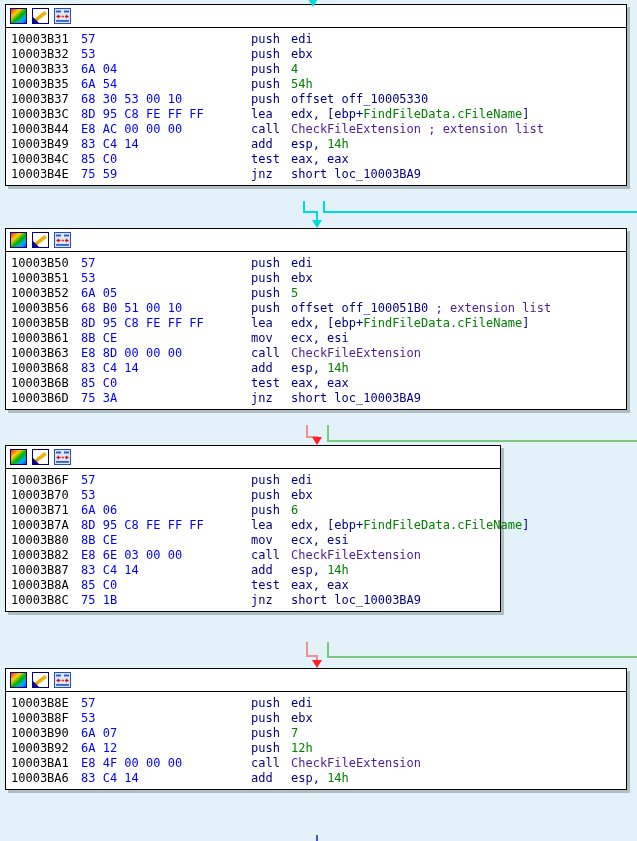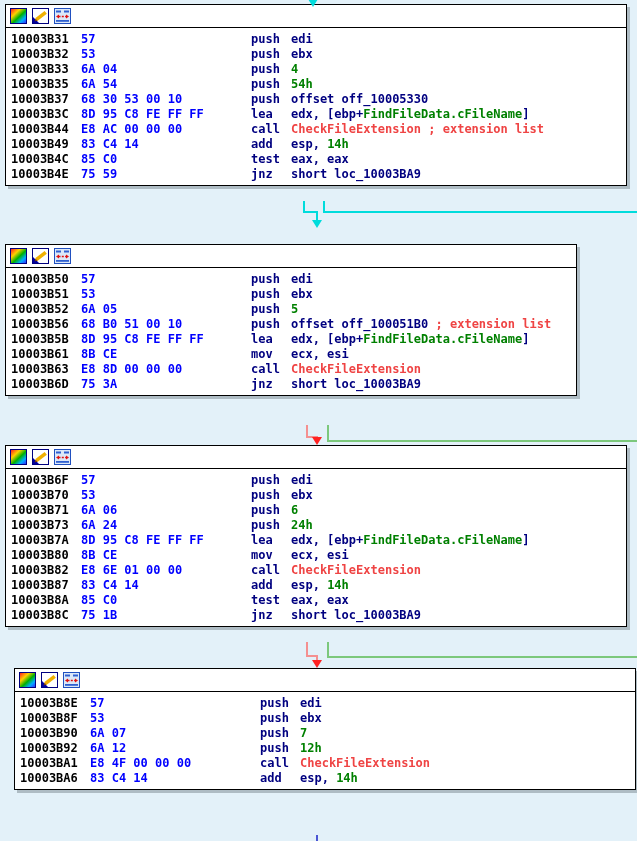--- a/index.html
+++ b/index.html
@@ -22,29 +22,29 @@
     height:22px;
     background:#ffffff;
     border-bottom:1px solid #000000;
     display:flex;align-items:center;gap:5px;
     padding-left:4px;
   }
   .tb-icon{width:17px;height:16px;display:inline-flex;cursor:pointer;}
   .node-code{padding:4px 0 3px 5px;}
   .line{
     white-space:pre;
-    font-size:12px;font-weight:bold;line-height:15px;height:15px;
+    font-size:12px;font-weight:normal;line-height:15px;height:15px;
     letter-spacing:0;
   }
   .col-addr{display:inline-block;width:70px;color:#000000;}
   .col-bytes{display:inline-block;width:170px;color:#0000ff;}
   .col-mn{display:inline-block;width:40px;color:#000080;}
   .t-k{color:#000080;}
   .t-n{color:#008000;}
-  .t-f{color:#ef4444;}
+  .t-f{color:#4c1d95;}
 </style>
 </head>
 <body>
 
 <div id="graph-root">
   <svg class="edge-layer" width="637" height="841">
       <polyline points="313,-3 313,1" fill="none" stroke="#00dcdc" stroke-width="2"></polyline>
       <polygon points="308,-1 318,-1 313,7" fill="#00dcdc"></polygon>
       <polyline points="304,201 304,212 317,212 317,221" fill="none" stroke="#00dcdc" stroke-width="2"></polyline>
       <polygon points="312,220 322,220 317,228" fill="#00dcdc"></polygon>
@@ -101,21 +101,21 @@
         <div class="line"><span class="col-addr">10003B33</span><span class="col-bytes">6A 04</span><span class="col-mn">push</span><span class="t-n">4</span></div>
         <div class="line"><span class="col-addr">10003B35</span><span class="col-bytes">6A 54</span><span class="col-mn">push</span><span class="t-n">54h</span></div>
         <div class="line"><span class="col-addr">10003B37</span><span class="col-bytes">68 30 53 00 10</span><span class="col-mn">push</span><span class="t-k">offset off_10005330</span></div>
         <div class="line"><span class="col-addr">10003B3C</span><span class="col-bytes">8D 95 C8 FE FF FF</span><span class="col-mn">lea</span><span class="t-k">edx, [ebp+</span><span class="t-n">FindFileData.cFileName</span><span class="t-k">]</span></div>
         <div class="line"><span class="col-addr">10003B44</span><span class="col-bytes">E8 AC 00 00 00</span><span class="col-mn">call</span><span class="t-f">CheckFileExtension</span><span class="t-f"> ; extension list</span></div>
         <div class="line"><span class="col-addr">10003B49</span><span class="col-bytes">83 C4 14</span><span class="col-mn">add</span><span class="t-k">esp, </span><span class="t-n">14h</span></div>
         <div class="line"><span class="col-addr">10003B4C</span><span class="col-bytes">85 C0</span><span class="col-mn">test</span><span class="t-k">eax, eax</span></div>
         <div class="line"><span class="col-addr">10003B4E</span><span class="col-bytes">75 59</span><span class="col-mn">jnz</span><span class="t-k">short loc_10003BA9</span></div>
       </div>
   </div>
-    <div class="node" style="left: 5px; top: 228px; width: 572px; margin-top: 16px;">
+    <div class="node" style="left: 5px; top: 228px; width: 622px;">
     <div class="node-titlebar">
       <span class="tb-icon">
         <svg width="17" height="16" viewBox="0 0 17 16">
           <rect x="0" y="0" width="17" height="16" fill="#000080"></rect>
           <defs>
             <linearGradient id="rb" x1="0" y1="0" x2="1" y2="1">
               <stop offset="0" stop-color="#ff2020"></stop>
               <stop offset="0.3" stop-color="#ffd000"></stop>
               <stop offset="0.55" stop-color="#00b000"></stop>
               <stop offset="0.78" stop-color="#00b0ff"></stop>
@@ -147,24 +147,26 @@
       </span>
     </div>
     <div class="node-code">
         <div class="line"><span class="col-addr">10003B50</span><span class="col-bytes">57</span><span class="col-mn">push</span><span class="t-k">edi</span></div>
         <div class="line"><span class="col-addr">10003B51</span><span class="col-bytes">53</span><span class="col-mn">push</span><span class="t-k">ebx</span></div>
         <div class="line"><span class="col-addr">10003B52</span><span class="col-bytes">6A 05</span><span class="col-mn">push</span><span class="t-n">5</span></div>
         <div class="line"><span class="col-addr">10003B56</span><span class="col-bytes">68 B0 51 00 10</span><span class="col-mn">push</span><span class="t-k">offset off_100051B0</span><span class="t-f"> ; extension list</span></div>
         <div class="line"><span class="col-addr">10003B5B</span><span class="col-bytes">8D 95 C8 FE FF FF</span><span class="col-mn">lea</span><span class="t-k">edx, [ebp+</span><span class="t-n">FindFileData.cFileName</span><span class="t-k">]</span></div>
         <div class="line"><span class="col-addr">10003B61</span><span class="col-bytes">8B CE</span><span class="col-mn">mov</span><span class="t-k">ecx, esi</span></div>
         <div class="line"><span class="col-addr">10003B63</span><span class="col-bytes">E8 8D 00 00 00</span><span class="col-mn">call</span><span class="t-f">CheckFileExtension</span></div>
+        <div class="line"><span class="col-addr">10003B68</span><span class="col-bytes">83 C4 14</span><span class="col-mn">add</span><span class="t-k">esp, </span><span class="t-n">14h</span></div>
+        <div class="line"><span class="col-addr">10003B6B</span><span class="col-bytes">85 C0</span><span class="col-mn">test</span><span class="t-k">eax, eax</span></div>
         <div class="line"><span class="col-addr">10003B6D</span><span class="col-bytes">75 3A</span><span class="col-mn">jnz</span><span class="t-k">short loc_10003BA9</span></div>
       </div>
   </div>
-    <div class="node" style="left: 5px; top: 445px; width: 622px;">
+    <div class="node" style="left: 5px; top: 445px; width: 496px;">
     <div class="node-titlebar">
       <span class="tb-icon">
         <svg width="17" height="16" viewBox="0 0 17 16">
           <rect x="0" y="0" width="17" height="16" fill="#000080"></rect>
           <defs>
             <linearGradient id="rb" x1="0" y1="0" x2="1" y2="1">
               <stop offset="0" stop-color="#ff2020"></stop>
               <stop offset="0.3" stop-color="#ffd000"></stop>
               <stop offset="0.55" stop-color="#00b000"></stop>
               <stop offset="0.78" stop-color="#00b0ff"></stop>
@@ -192,30 +194,29 @@
           <path d="M15,8.5 L12,6.5 L12,10.5 Z" fill="#e01010"></path>
           <line x1="4.5" y1="8.5" x2="12.5" y2="8.5" stroke="#e01010" stroke-width="1.6" stroke-dasharray="2,1.3"></line>
           <rect x="2" y="12" width="13" height="1.8" fill="#3060d0"></rect>
         </svg>
       </span>
     </div>
     <div class="node-code">
         <div class="line"><span class="col-addr">10003B6F</span><span class="col-bytes">57</span><span class="col-mn">push</span><span class="t-k">edi</span></div>
         <div class="line"><span class="col-addr">10003B70</span><span class="col-bytes">53</span><span class="col-mn">push</span><span class="t-k">ebx</span></div>
         <div class="line"><span class="col-addr">10003B71</span><span class="col-bytes">6A 06</span><span class="col-mn">push</span><span class="t-n">6</span></div>
-        <div class="line"><span class="col-addr">10003B73</span><span class="col-bytes">6A 24</span><span class="col-mn">push</span><span class="t-n">24h</span></div>
         <div class="line"><span class="col-addr">10003B7A</span><span class="col-bytes">8D 95 C8 FE FF FF</span><span class="col-mn">lea</span><span class="t-k">edx, [ebp+</span><span class="t-n">FindFileData.cFileName</span><span class="t-k">]</span></div>
         <div class="line"><span class="col-addr">10003B80</span><span class="col-bytes">8B CE</span><span class="col-mn">mov</span><span class="t-k">ecx, esi</span></div>
-        <div class="line"><span class="col-addr">10003B82</span><span class="col-bytes">E8 6E 01 00 00</span><span class="col-mn">call</span><span class="t-f">CheckFileExtension</span></div>
+        <div class="line"><span class="col-addr">10003B82</span><span class="col-bytes">E8 6E 03 00 00</span><span class="col-mn">call</span><span class="t-f">CheckFileExtension</span></div>
         <div class="line"><span class="col-addr">10003B87</span><span class="col-bytes">83 C4 14</span><span class="col-mn">add</span><span class="t-k">esp, </span><span class="t-n">14h</span></div>
         <div class="line"><span class="col-addr">10003B8A</span><span class="col-bytes">85 C0</span><span class="col-mn">test</span><span class="t-k">eax, eax</span></div>
         <div class="line"><span class="col-addr">10003B8C</span><span class="col-bytes">75 1B</span><span class="col-mn">jnz</span><span class="t-k">short loc_10003BA9</span></div>
       </div>
   </div>
-    <div class="node" style="left: 5px; top: 668px; width: 622px; margin-left: 9px;">
+    <div class="node" style="left: 5px; top: 668px; width: 622px;">
     <div class="node-titlebar">
       <span class="tb-icon">
         <svg width="17" height="16" viewBox="0 0 17 16">
           <rect x="0" y="0" width="17" height="16" fill="#000080"></rect>
           <defs>
             <linearGradient id="rb" x1="0" y1="0" x2="1" y2="1">
               <stop offset="0" stop-color="#ff2020"></stop>
               <stop offset="0.3" stop-color="#ffd000"></stop>
               <stop offset="0.55" stop-color="#00b000"></stop>
               <stop offset="0.78" stop-color="#00b0ff"></stop>

